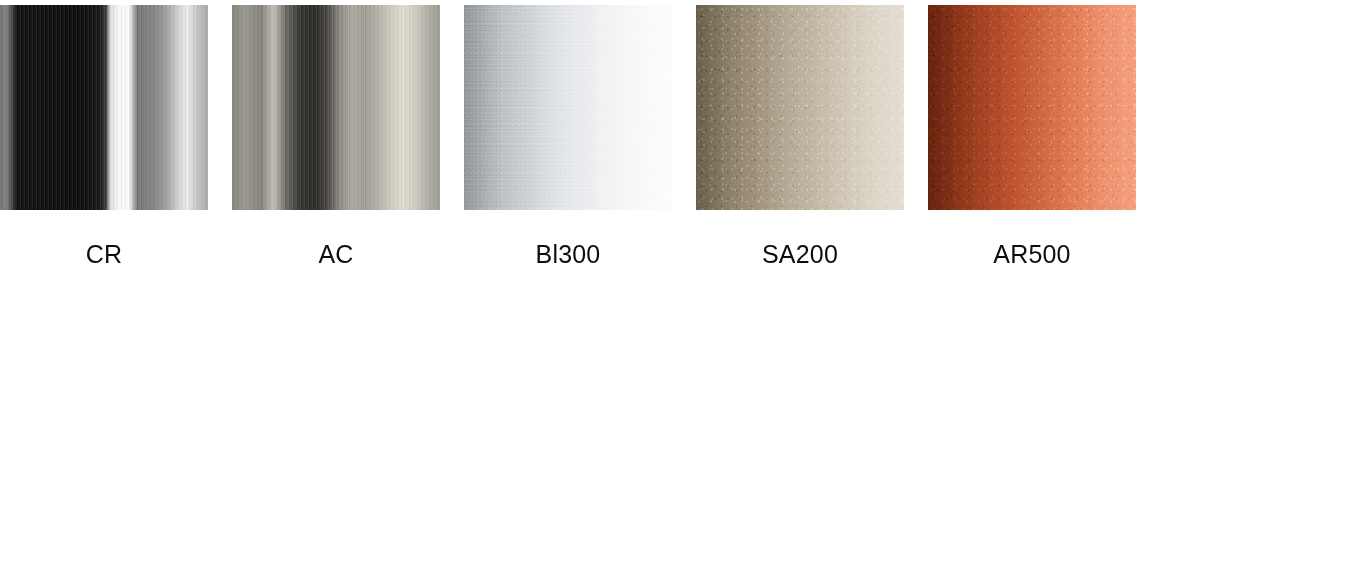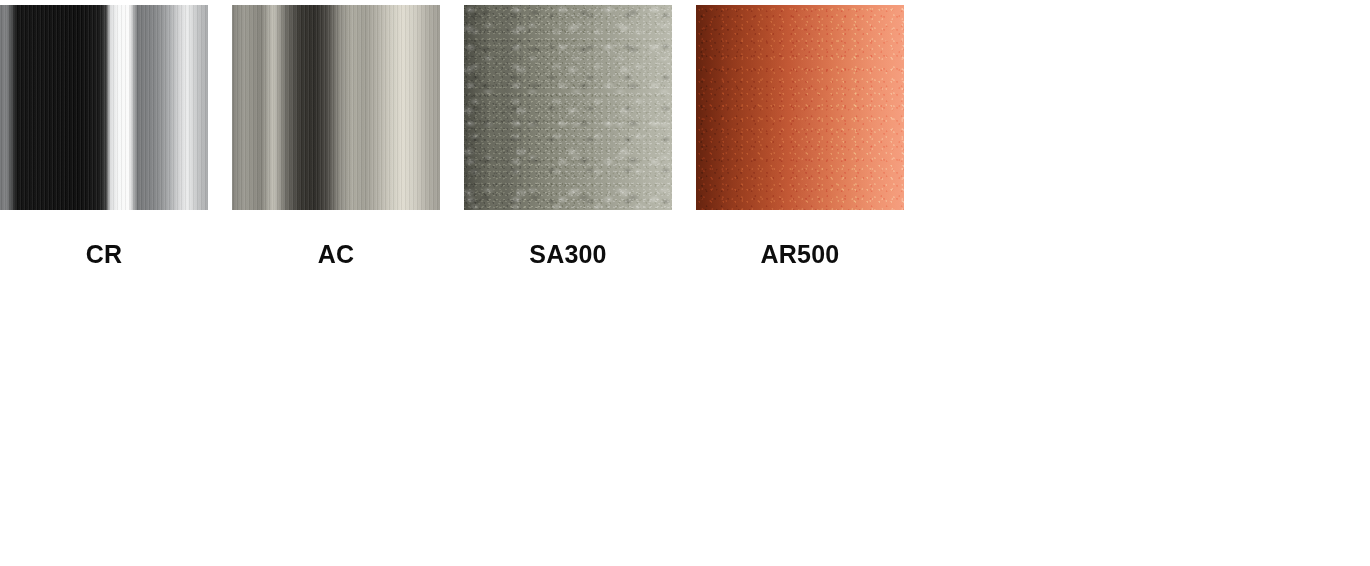--- a/index.html
+++ b/index.html
@@ -105,21 +105,21 @@
 
   
   .chip-shade {
     position: absolute;
     inset: 0;
   }
 
   .swatch-label {
     margin-top: 32px;
     font-size: 25px;
-    font-weight: 700;
+    font-weight: 400;
     letter-spacing: .2px;
     color: #0d0d0d;
     font-family: "Liberation Sans", sans-serif;
     text-align: center;
     line-height: 1;
     white-space: nowrap;
   }
 </style>
 </head>
 <body>
@@ -136,26 +136,33 @@
     <div class="swatch-cell">
       <div class="swatch-chip">
         <div class="chip-base" style="background: linear-gradient(90deg, rgb(163, 161, 152) 0%, rgb(180, 178, 168) 6%, rgb(143, 141, 132) 14%, rgb(205, 203, 192) 20%, rgb(111, 109, 102) 26%, rgb(53, 51, 46) 33%, rgb(43, 41, 37) 40%, rgb(74, 72, 67) 46%, rgb(142, 140, 131) 52%, rgb(169, 167, 156) 58%, rgb(155, 153, 143) 64%, rgb(176, 173, 162) 70%, rgb(201, 198, 186) 76%, rgb(221, 217, 204) 82%, rgb(203, 200, 188) 88%, rgb(169, 166, 155) 94%, rgb(147, 144, 134) 100%);"></div>
         <div class="chip-brush"></div>
         <div class="chip-shade" style="background: linear-gradient(90deg, rgba(0, 0, 0, 0.18) 0%, rgba(0, 0, 0, 0.06) 18%, rgba(0, 0, 0, 0) 45%, rgba(255, 255, 255, 0.05) 75%, rgba(255, 255, 255, 0.1) 100%);"></div>
       </div>
       <div class="swatch-label">AC</div>
     </div>
     <div class="swatch-cell">
       <div class="swatch-chip">
-        <div class="chip-base" style="background: linear-gradient(90deg, rgb(91, 92, 82) 0%, rgb(106, 107, 95) 6%, rgb(118, 119, 106) 13%, rgb(110, 111, 99) 20%, rgb(123, 124, 111) 28%, rgb(133, 134, 120) 38%, rgb(141, 142, 128) 48%, rgb(147, 148, 134) 58%, rgb(155, 156, 142) 68%, rgb(163, 164, 150) 78%, rgb(171, 172, 158) 88%, rgb(177, 178, 164) 100%);"></div>
-        <div class="chip-mottle"></div>
-        <div class="chip-grain "></div>
+        <div class="chip-base" style="background: linear-gradient(90deg, rgb(177, 181, 185) 0%, rgb(190, 194, 198) 9%, rgb(202, 205, 209) 20%, rgb(213, 216, 220) 32%, rgb(223, 226, 229) 44%, rgb(232, 234, 237) 56%, rgb(240, 242, 243) 68%, rgb(246, 247, 248) 80%, rgb(251, 251, 252) 92%, rgb(253, 253, 253) 100%);"></div>
+        <div class="chip-grain fine"></div>
         <div class="chip-shade" style="background: linear-gradient(90deg, rgba(0, 0, 0, 0.18) 0%, rgba(0, 0, 0, 0.06) 18%, rgba(0, 0, 0, 0) 45%, rgba(255, 255, 255, 0.05) 75%, rgba(255, 255, 255, 0.1) 100%);"></div>
       </div>
-      <div class="swatch-label">SA300</div>
+      <div class="swatch-label">Bl300</div>
+    </div>
+    <div class="swatch-cell">
+      <div class="swatch-chip">
+        <div class="chip-base" style="background: linear-gradient(90deg, rgb(128, 115, 91) 0%, rgb(140, 127, 102) 7%, rgb(152, 139, 115) 16%, rgb(164, 151, 129) 27%, rgb(176, 164, 143) 38%, rgb(187, 176, 156) 50%, rgb(198, 188, 170) 62%, rgb(209, 200, 184) 74%, rgb(218, 211, 196) 86%, rgb(224, 218, 205) 100%);"></div>
+        <div class="chip-grain coarse"></div>
+        <div class="chip-shade" style="background: linear-gradient(90deg, rgba(0, 0, 0, 0.18) 0%, rgba(0, 0, 0, 0.06) 18%, rgba(0, 0, 0, 0) 45%, rgba(255, 255, 255, 0.05) 75%, rgba(255, 255, 255, 0.1) 100%);"></div>
+      </div>
+      <div class="swatch-label">SA200</div>
     </div>
     <div class="swatch-cell">
       <div class="swatch-chip">
         <div class="chip-base" style="background: linear-gradient(90deg, rgb(123, 43, 18) 0%, rgb(136, 49, 22) 6%, rgb(151, 58, 28) 14%, rgb(167, 68, 35) 24%, rgb(181, 78, 43) 34%, rgb(194, 88, 53) 44%, rgb(205, 100, 64) 54%, rgb(217, 112, 73) 64%, rgb(227, 125, 85) 74%, rgb(236, 136, 98) 84%, rgb(242, 144, 107) 94%, rgb(244, 148, 113) 100%);"></div>
         <div class="chip-grain coarse"></div>
         <div class="chip-shade" style="background: linear-gradient(90deg, rgba(0, 0, 0, 0.18) 0%, rgba(0, 0, 0, 0.06) 18%, rgba(0, 0, 0, 0) 45%, rgba(255, 255, 255, 0.05) 75%, rgba(255, 255, 255, 0.1) 100%);"></div>
       </div>
       <div class="swatch-label">AR500</div>
     </div>
   </div>

